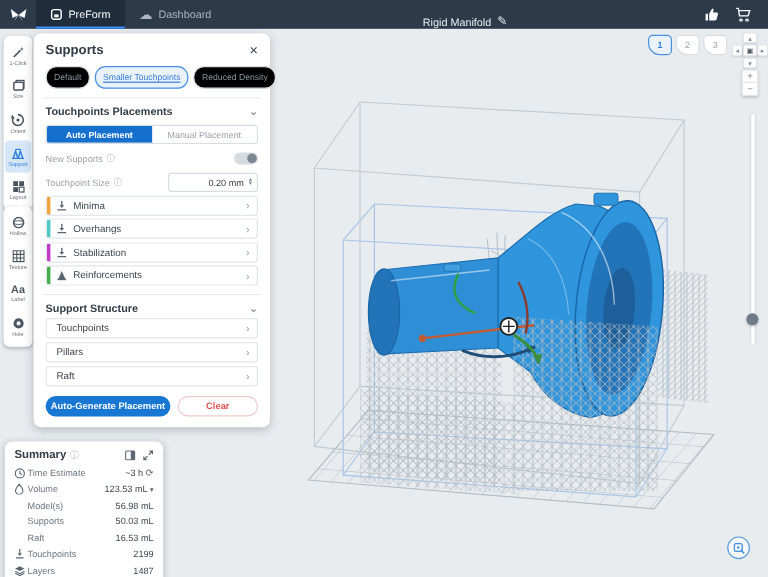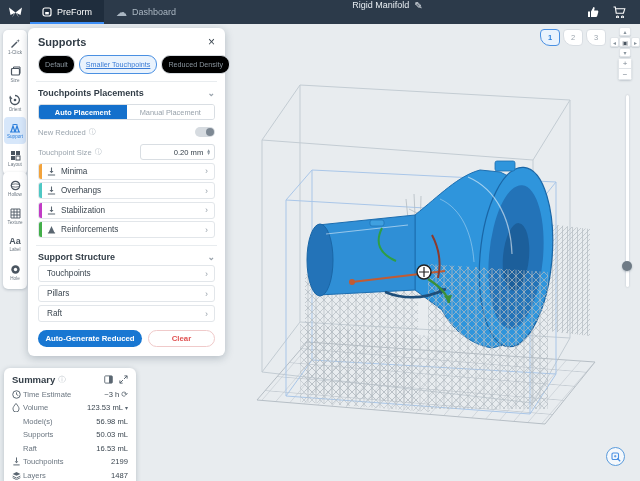--- a/index.html
+++ b/index.html
@@ -4,21 +4,21 @@
 <style>
   html,body{margin:0;padding:0;background:#dfe3e6;}
   *{box-sizing:border-box;font-family:"Liberation Sans",sans-serif;}
   #app{position:relative;width:640px;height:481px;background:#e8ecef;overflow:hidden;}
 
   
   .topbar{position:absolute;top:0;left:0;width:640px;height:24px;background:#2c3a4a;display:flex;align-items:stretch;z-index:40;}
   .brand{width:30px;display:flex;align-items:center;justify-content:center;}
   .apptab{display:flex;align-items:center;gap:5px;padding:0 12px;color:#aab6c2;font-size:9px;}
   .apptab.active{background:#1f2d3d;color:#fff;box-shadow:inset 0 -2px 0 #3d8ff7;}
-  .doc-title{display:flex;align-items:flex-start;gap:5px;color:#e8edf2;font-size:9px;margin:0 auto;}
+  .doc-title{display:flex;align-items:flex-end;gap:5px;color:#e8edf2;font-size:9px;margin:0 auto;}
   .top-icons{display:flex;align-items:center;gap:14px;padding-right:14px;}
 
   
   .toolgroup{position:absolute;left:3px;width:24px;background:#fff;border-radius:5px;box-shadow:0 1px 3px rgba(40,60,80,.25);z-index:30;padding:2px 0;}
   .tool{display:flex;flex-direction:column;align-items:center;justify-content:center;height:27px;color:#4a5560;border-radius:4px;margin:1px 1px;}
   .tool .tlabel{font-size:4.6px;margin-top:1px;color:#6b7680;white-space:nowrap;}
   .tool.active{background:#d7e7fa;color:#2d7fdb;}
   .tool.active .tlabel{color:#2d7fdb;}
   .tool svg{display:block;}
 
@@ -289,21 +289,21 @@
       <div class="seg active">
           <span>Auto Placement</span>
         </div>
       <div class="seg">
           <span>Manual Placement</span>
         </div>
     </div>
 
     <div class="formrow">
       <div class="lblgrp">
-        <span>New Reduced</span>
+        <span>New Supports</span>
         <span style="font-size:7px;color:#b6bec5;">ⓘ</span>
       </div>
       <div class="toggle">
           <div class="knob"></div>
         </div>
     </div>
 
     <div class="formrow">
       <div class="lblgrp">
         <span>Touchpoint Size</span>
@@ -373,21 +373,21 @@
       <span class="slabel">Pillars</span>
       <span class="chev-r" style="color:#98a2ab;font-size:9px;">›</span>
     </div>
     <div class="structrow">
       <span class="slabel">Raft</span>
       <span class="chev-r" style="color:#98a2ab;font-size:9px;">›</span>
     </div>
 
     <div class="btnrow">
       <div class="btn-primary">
-          <span>Auto-Generate Reduced</span>
+          <span>Auto-Generate Placement</span>
         </div>
       <div class="btn-ghost">
           <span>Clear</span>
         </div>
     </div>
   </div>
 
   <div class="summary">
     <div class="s-head">
       <span class="s-title">Summary</span>

